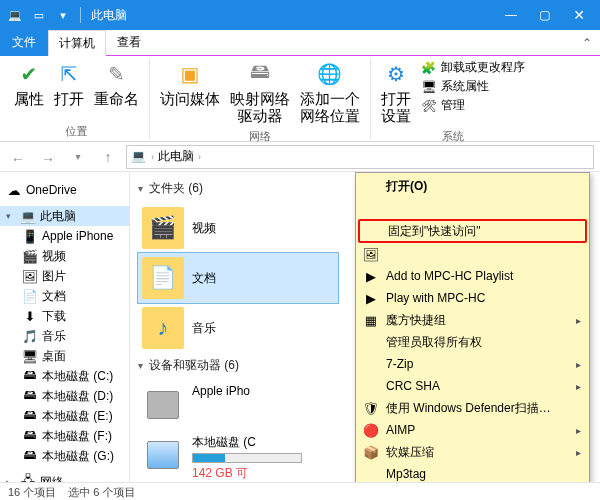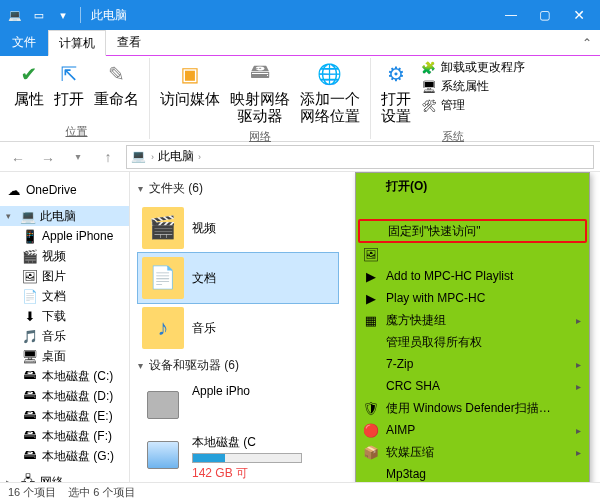--- a/index.html
+++ b/index.html
@@ -20,21 +20,21 @@
 .menubar .menu-file { background: #1e88e5; color: #fff; padding: 0 12px; height: 26px; display: flex; align-items: center; }
 .menubar .menu-tab { padding: 0 10px; height: 26px; display: flex; align-items: center; border: 1px solid transparent; }
 .menubar .menu-tab.active { border: 1px solid #d9d9d9; border-bottom: 1px solid #fff; background: #fff; margin-bottom: -1px; }
 .menubar .caret { position: absolute; right: 8px; color: #666; }
 
 
 .ribbon { height: 86px; background: #fff; border-bottom: 1px solid #d9d9d9; display: flex; padding: 2px 4px; }
 .ribbon-group { display: flex; flex-direction: column; align-items: center; padding: 0 6px; border-right: 1px solid #e5e5e5; }
 .ribbon-group:last-child { border-right: none; }
 .ribbon-group-body { flex: 1; display: flex; align-items: flex-start; gap: 2px; }
-.ribbon-group-label { font-size: 11px; color: #666; margin-top: 2px; text-decoration: underline; }
+.ribbon-group-label { font-size: 11px; color: #666; margin-top: 2px; }
 .ribbon-btn { display: flex; flex-direction: column; align-items: center; padding: 2px 4px; gap: 2px; min-width: 36px; }
 .ribbon-btn .ic { width: 28px; height: 28px; display: flex; align-items: center; justify-content: center; font-size: 20px; }
 .ribbon-btn .lbl { font-size: 15px; line-height: 1.15; text-align: center; white-space: nowrap; }
 .ribbon-small { display: flex; align-items: center; gap: 4px; padding: 1px 4px; }
 .ribbon-small .ic { width: 16px; height: 16px; display: flex; align-items: center; justify-content: center; }
 .ribbon-col { display: flex; flex-direction: column; }
 
 
 .addressbar { height: 30px; display: flex; align-items: center; padding: 3px 6px; gap: 6px; border-bottom: 1px solid #e5e5e5; }
 .nav-arrow { width: 24px; height: 24px; display: flex; align-items: center; justify-content: center; color: #888; font-size: 14px; }
@@ -63,21 +63,21 @@
 
 .drive-item { width: 200px; display: flex; align-items: flex-start; gap: 8px; padding: 4px; }
 .drive-item .dr-icon { width: 42px; height: 42px; display: flex; align-items: center; justify-content: center; }
 .drive-box { width: 32px; height: 28px; background: #b6b6b6; border: 1px solid #888; border-radius: 2px; }
 .drive-box.blue { background: linear-gradient(#cfe8ff,#6fb4ee); }
 .drive-info { display: flex; flex-direction: column; gap: 2px; }
 .drive-bar { width: 110px; height: 10px; border: 1px solid #aaa; background: #eee; }
 .drive-bar .fill { height: 100%; background: #26a0da; }
 
 
-.context-menu { position: absolute; left: 225px; top: 0; width: 235px; background: #84cc16; border: 1px solid #a0a0a0; box-shadow: 2px 2px 6px rgba(0,0,0,0.25); padding: 2px; z-index: 50; }
+.context-menu { position: absolute; left: 225px; top: 0; width: 235px; background: #fef9c3; border: 1px solid #a0a0a0; box-shadow: 2px 2px 6px rgba(0,0,0,0.25); padding: 2px; z-index: 50; }
 .cm-item { display: flex; align-items: center; height: 22px; padding: 0 6px 0 4px; gap: 6px; }
 .cm-item .cm-icon { width: 18px; height: 18px; display: flex; align-items: center; justify-content: center; font-size: 13px; }
 .cm-item .cm-label { flex: 1; }
 .cm-item .cm-arrow { color: #555; font-size: 10px; }
 .cm-highlight { border: 2px solid #e11; border-radius: 2px; height: 24px; }
 
 
 .statusbar { height: 20px; border-top: 1px solid #e5e5e5; display: flex; align-items: center; padding: 0 8px; gap: 12px; font-size: 11px; color: #444; }
 </style>
 </head>

